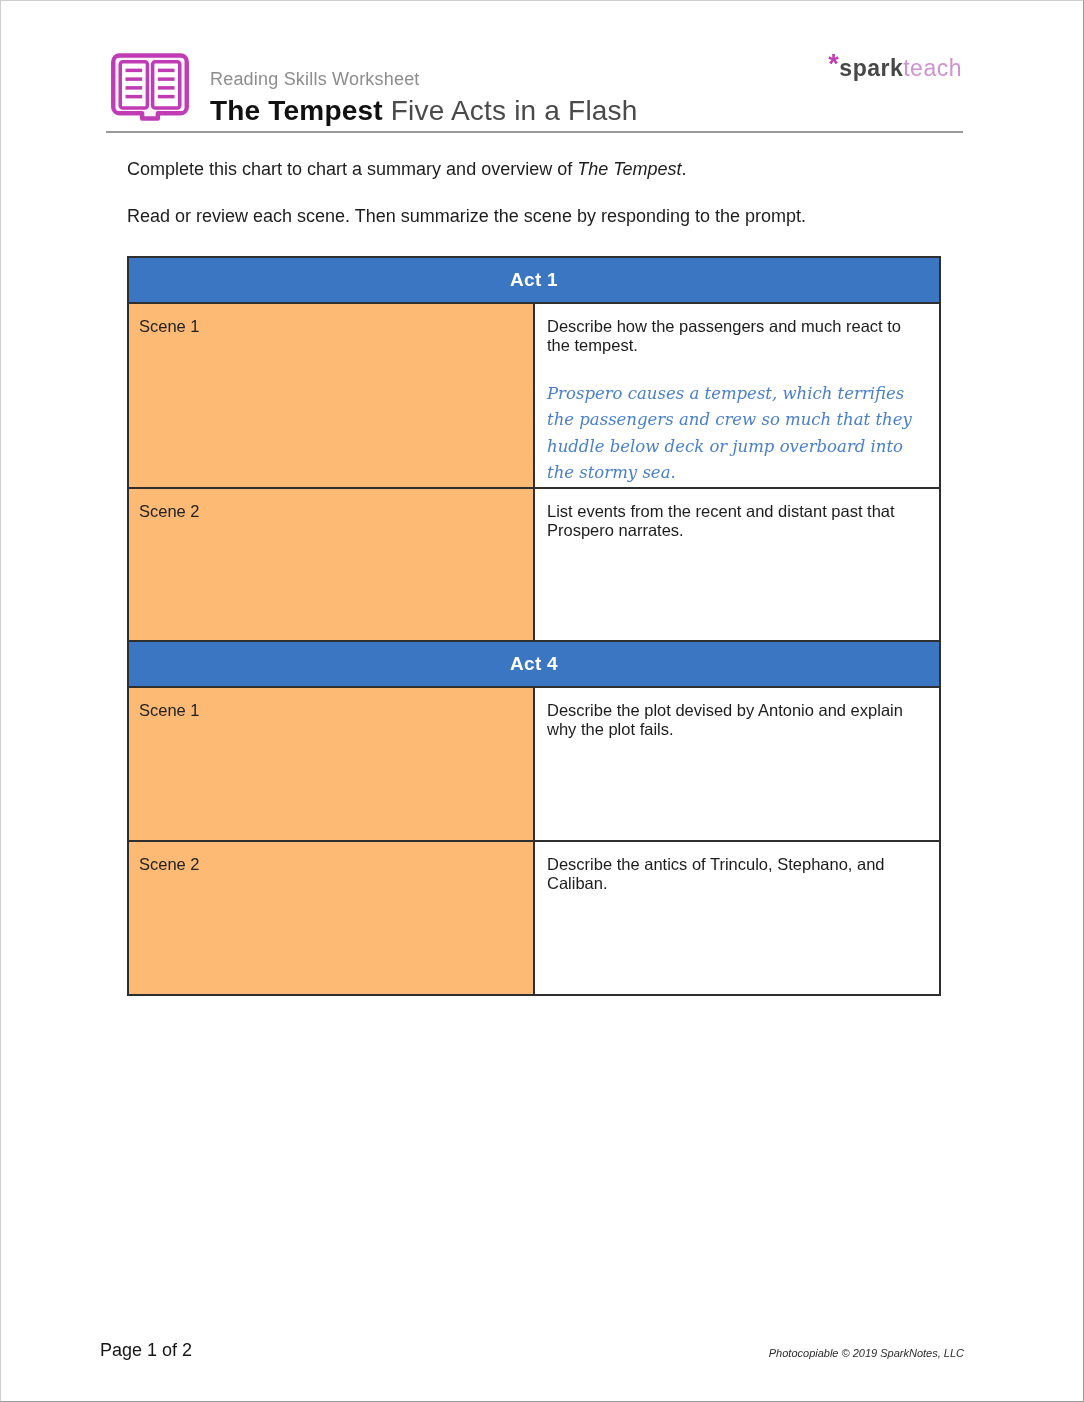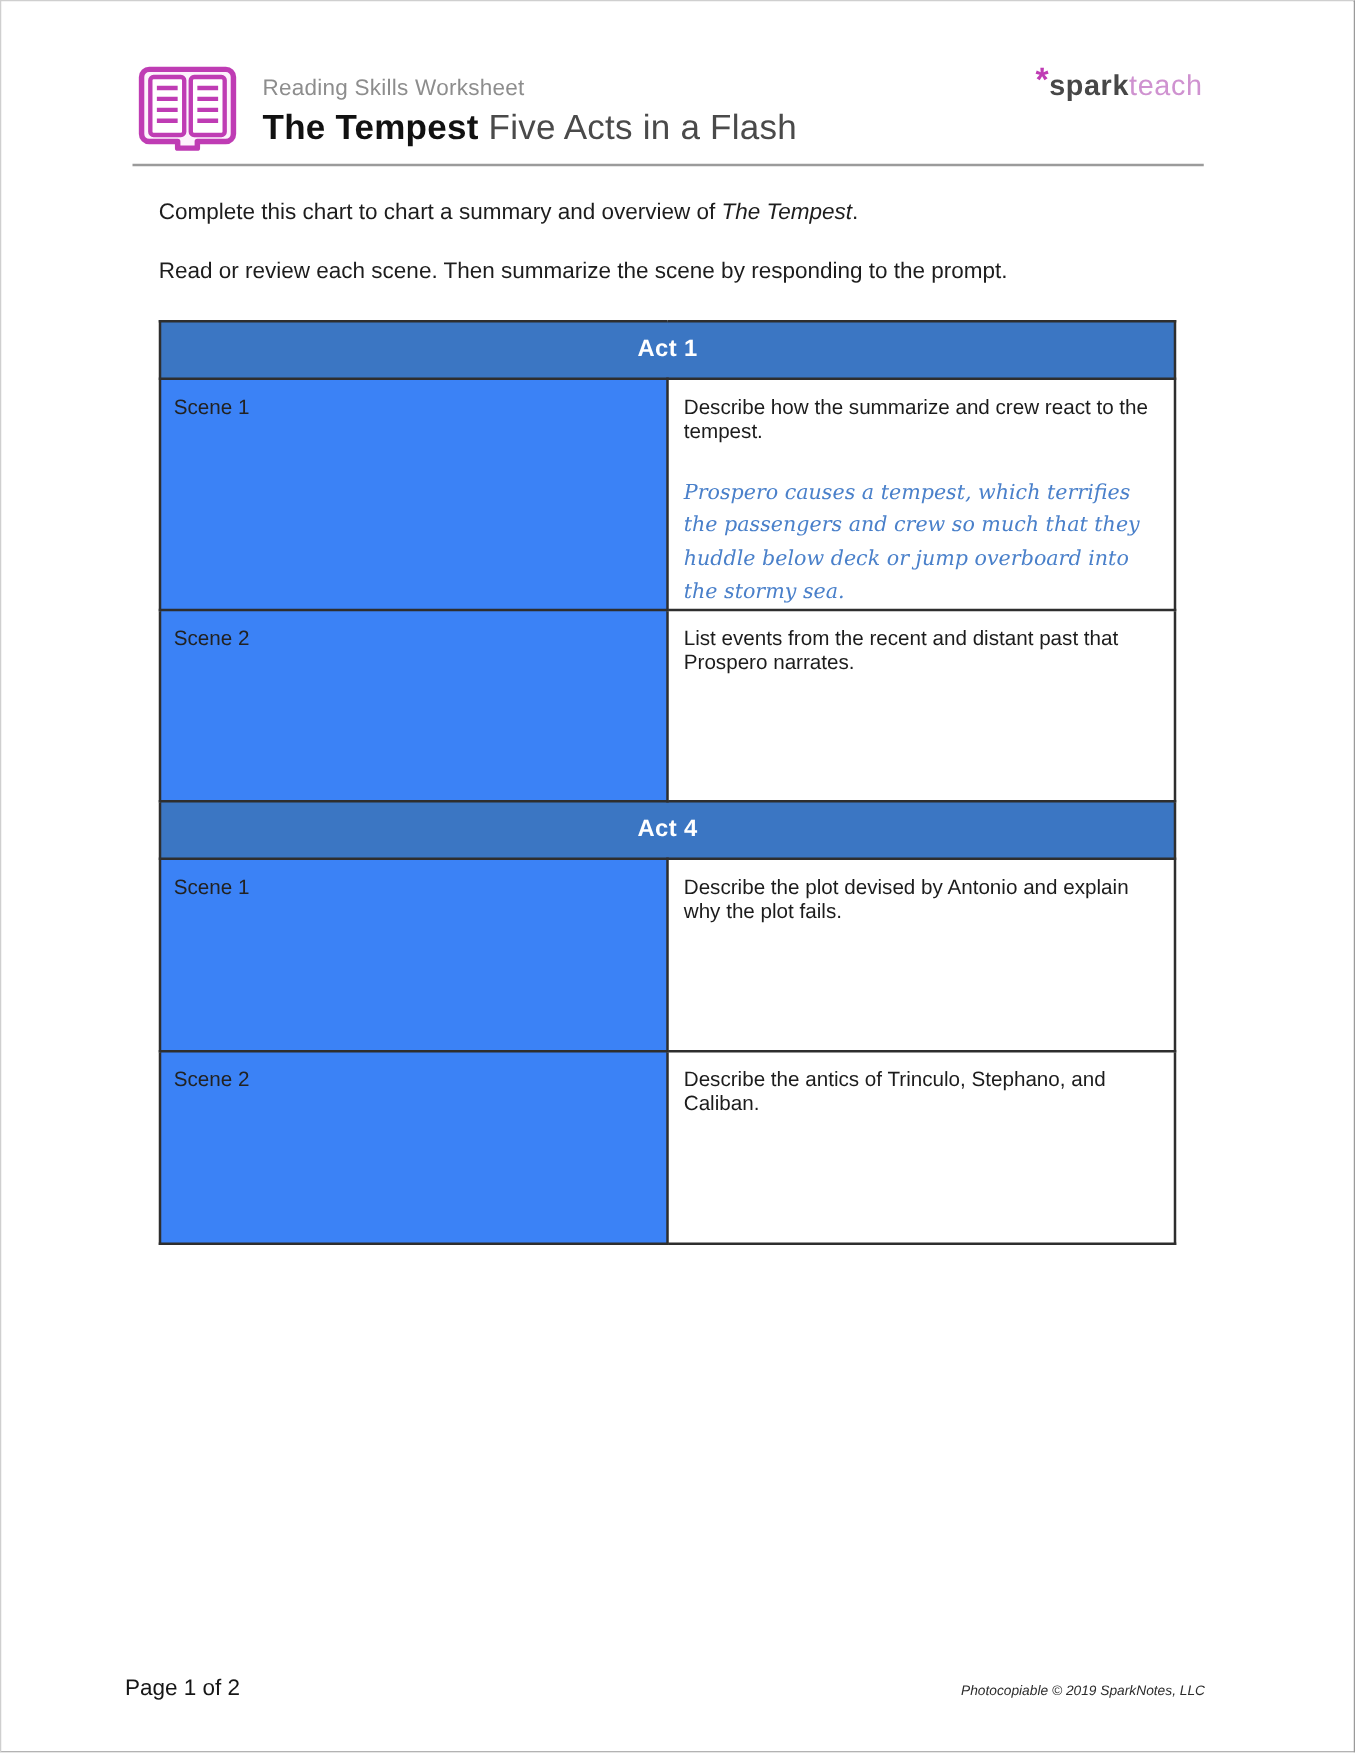--- a/index.html
+++ b/index.html
@@ -10,21 +10,21 @@
     position:relative;
     width:1084px; height:1402px;
     background:#ffffff;
     border:1px solid #cfcfcf;
     border-right-color:#9a9a9a;
     border-bottom-color:#9a9a9a;
     overflow:hidden;
   }
 
   
-  .header { position:absolute; top:46px; left:107px; display:flex; align-items:center; }
+  .header { position:absolute; top:46px; left:107px; display:flex; align-items:flex-end; }
   .book-icon { width:84px; height:80px; margin-right:18px; flex:0 0 auto; }
   .titles { padding-top:4px; }
   .eyebrow { font-size:18px; color:#8d8d8d; letter-spacing:.2px; margin-bottom:5px; }
   .title { font-size:28px; color:#4a4a4a; font-weight:400; letter-spacing:.2px; }
   .title .bold { font-weight:700; color:#111111; }
 
   .logo { position:absolute; top:48px; right:121px; font-size:23px; letter-spacing:.5px; white-space:nowrap; }
   .logo .ast { color:#bf3cb4; font-size:27px; font-weight:700; vertical-align:3px; }
   .logo .spark { color:#474747; font-weight:600; }
   .logo .teach { color:#cf92d0; font-weight:400; }
@@ -46,21 +46,21 @@
   th.act-header {
     height:46px; background:#3b76c3; color:#ffffff;
     font-size:19px; font-weight:700; text-align:center;
     letter-spacing:.3px;
     margin-left:16px;
   }
   td.scene-cell {
     width:110px; vertical-align:top;
     padding:13px 8px 0 10px;
     font-size:16.5px; color:#222222;
-    background:#3b82f6;
+    background:#fdba74;
   }
   td.prompt-cell {
     vertical-align:top;
     padding:13px 14px 0 12px;
     font-size:16.5px; color:#1c1c1c;
     background:#ffffff;
   }
   tr.r1 { height:158px; }
   tr.r2 { height:153px; }
   tr.r3 { height:154px; }
@@ -114,21 +114,21 @@
   <p class="intro2">Read or review each scene. Then summarize the scene by responding to the prompt.</p>
 
   <table class="acts-table">
     <tbody>
       <tr>
         <th class="act-header" colspan="2">Act 1</th>
       </tr>
       <tr class="r1">
         <td class="scene-cell">Scene 1</td>
         <td class="prompt-cell">
-          <div class="prompt">Describe how the summarize and crew react to the tempest.</div>
+          <div class="prompt">Describe how the passengers and much react to the tempest.</div>
           <div class="answer">Prospero causes a tempest, which terrifies the passengers and crew so much that they huddle below deck or jump overboard into the stormy sea.</div>
         </td>
       </tr>
       <tr class="r2">
         <td class="scene-cell">Scene 2</td>
         <td class="prompt-cell">
           <div class="prompt">List events from the recent and distant past that Prospero narrates.</div>
 
         </td>
       </tr>

